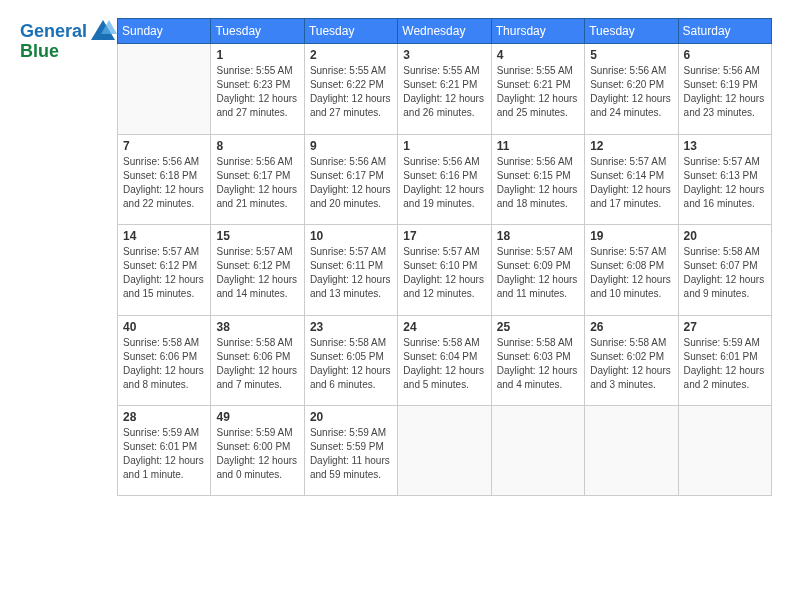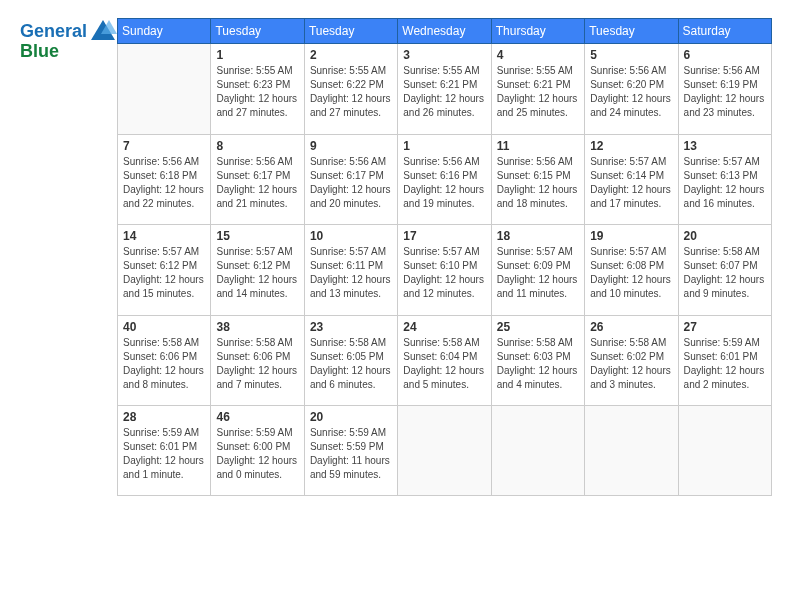--- a/index.html
+++ b/index.html
@@ -252,21 +252,21 @@
             <span class="day-number">27</span>
             <div class="day-info">Sunrise: 5:59 AM<br>Sunset: 6:01 PM<br>Daylight: 12 hours<br>and 2 minutes.</div>
           </td>
         </tr>
         <tr class="last-row">
           <td>
             <span class="day-number">28</span>
             <div class="day-info">Sunrise: 5:59 AM<br>Sunset: 6:01 PM<br>Daylight: 12 hours<br>and 1 minute.</div>
           </td>
           <td>
-            <span class="day-number">46</span>
+            <span class="day-number">49</span>
             <div class="day-info">Sunrise: 5:59 AM<br>Sunset: 6:00 PM<br>Daylight: 12 hours<br>and 0 minutes.</div>
           </td>
           <td>
             <span class="day-number">20</span>
             <div class="day-info">Sunrise: 5:59 AM<br>Sunset: 5:59 PM<br>Daylight: 11 hours<br>and 59 minutes.</div>
           </td>
           <td class="empty"></td>
           <td class="empty"></td>
           <td class="empty"></td>
           <td class="empty"></td>

